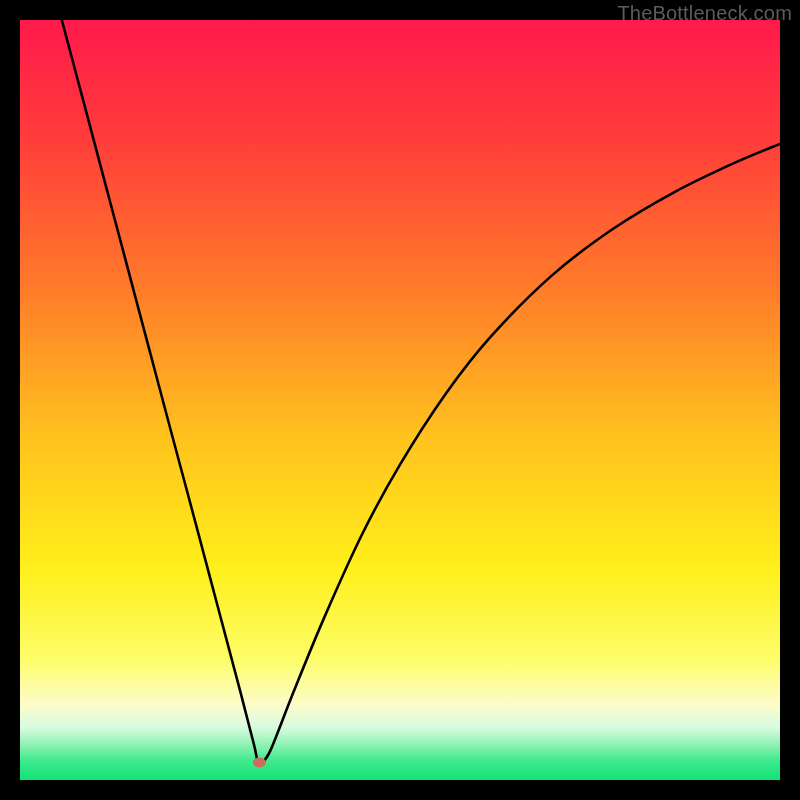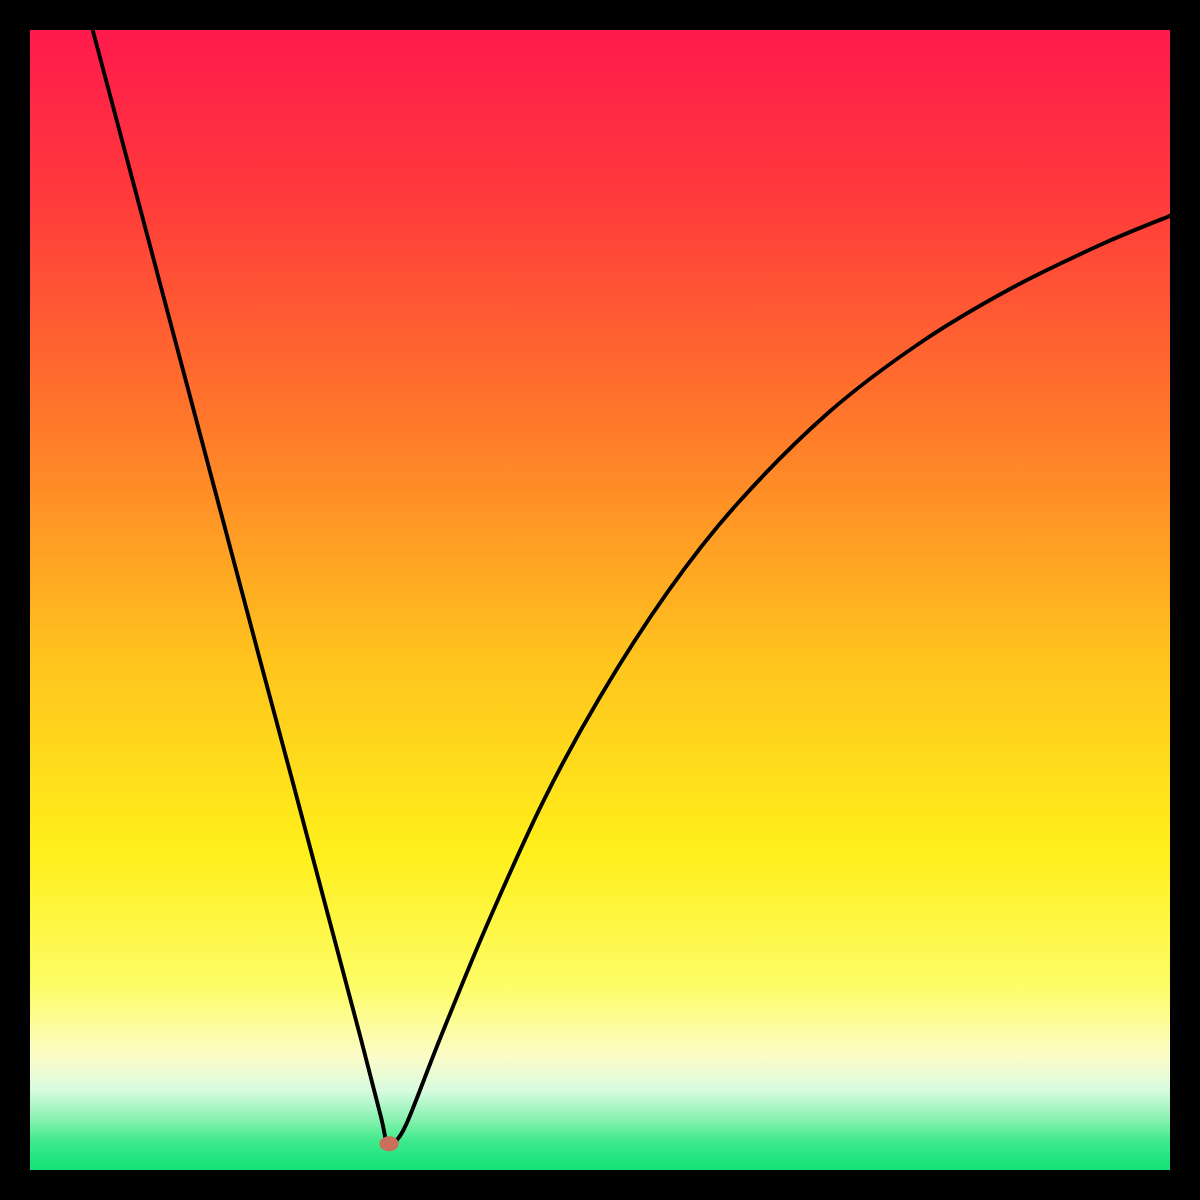--- a/index.html
+++ b/index.html
@@ -37,20 +37,21 @@
     letter-spacing: 0.2px;
     z-index: 10;
   }
   svg { display: block; }
 </style>
 </head>
 <body>
 
 <div class="frame">
 
+  <div class="watermark">TheBottleneck.com</div>
 
   <div class="plot">
     <svg id="chart-svg" width="760" height="760" viewBox="0 0 760 760">
       <defs>
         <linearGradient id="bg-grad" x1="0" y1="0" x2="0" y2="1">
             <stop offset="0%" stop-color="#ff1a4c"></stop>
             <stop offset="15%" stop-color="#ff3b3b"></stop>
             <stop offset="35%" stop-color="#ff7a2a"></stop>
             <stop offset="55.00000000000001%" stop-color="#ffc31e"></stop>
             <stop offset="72%" stop-color="#ffef1a"></stop>

